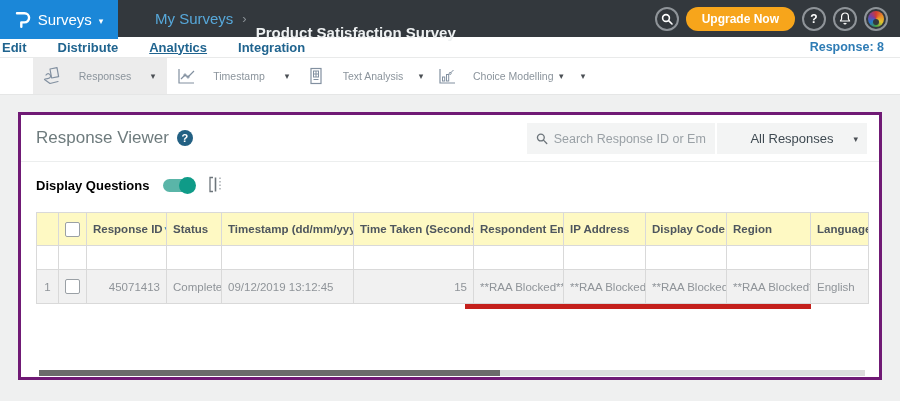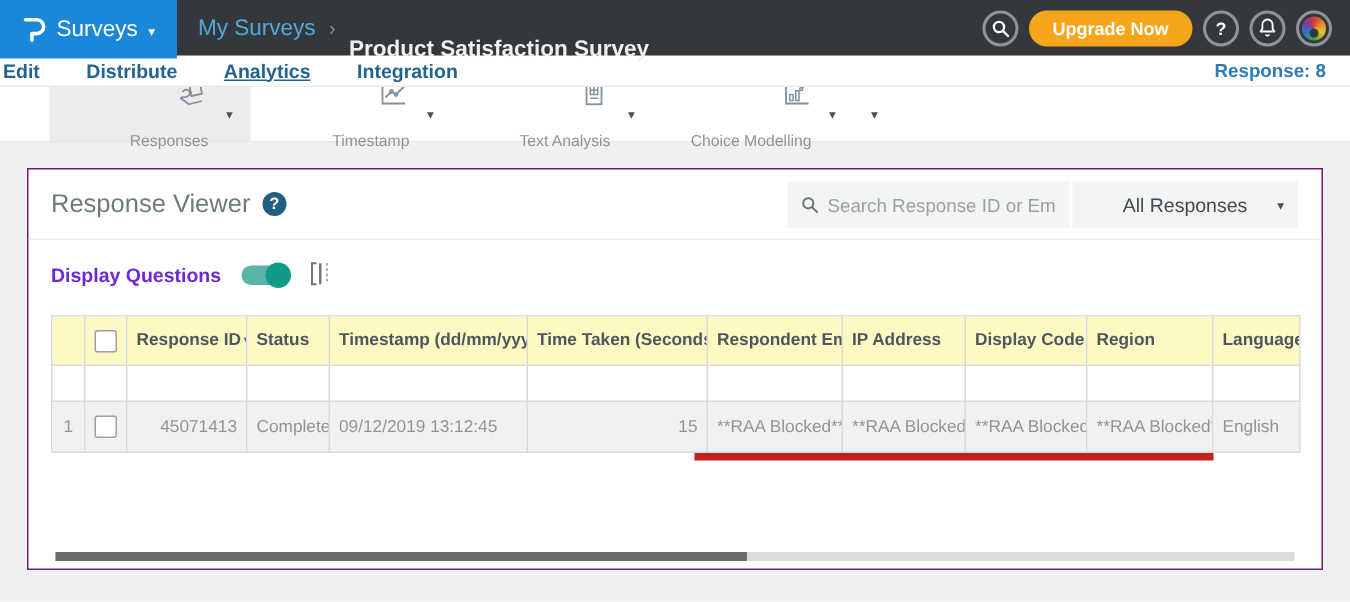--- a/index.html
+++ b/index.html
@@ -3,21 +3,21 @@
 <meta charset="utf-8">
 <style>
   * { margin:0; padding:0; box-sizing:border-box; }
   html,body { width:900px; height:401px; }
   body {
     position:relative; overflow:hidden;
     background:#eff0f0;
     font-family:"Liberation Sans", sans-serif;
   }
   
-  .topbar { position:absolute; top:0; left:0; width:900px; height:37px; background:#33383d; display:flex; align-items:center; z-index:3; }
+  .topbar { position:absolute; top:0; left:0; width:900px; height:37px; background:#33383d; display:flex; align-items:center; z-index:3;padding-left:23px; }
   .logo-block { position:absolute; top:0; left:0; width:118px; height:39px; background:#1b87d8; display:flex; align-items:center; justify-content:center; gap:7px; color:#fff; cursor:pointer; z-index:4; }
   .logo-block .product { font-size:15px; }
   .logo-block .caret { font-size:9px; margin-top:2px; }
   .breadcrumb { display:flex; align-items:center; gap:9px; margin-left:132px; font-size:15px; }
   .breadcrumb .parent { color:#57a8da; cursor:pointer; }
   .breadcrumb .sep { color:#8b9196; font-size:13px; }
   .breadcrumb .current { color:#eef1f2; font-weight:bold;margin-top:28px; }
   .topbar-right { margin-left:auto; display:flex; align-items:center; gap:7px; padding-right:12px; }
   .circle-btn { width:24px; height:24px; border:2px solid #8f9499; border-radius:50%; display:flex; align-items:center; justify-content:center; color:#fff; font-size:12px; font-weight:bold; cursor:pointer; flex:0 0 auto; }
   .upgrade { height:24px; padding:0 16px; border-radius:12px; background:#f7a51b; color:#fff; font-size:12px; font-weight:bold; display:flex; align-items:center; cursor:pointer; }
@@ -25,36 +25,36 @@
   .avatar-inner::after { content:""; position:absolute; left:5px; top:8px; width:6px; height:6px; border-radius:50%; background:#33383d; }
   
   .navrow { position:absolute; top:37px; left:0; width:900px; height:21px; background:#fff; display:flex; align-items:center; padding-left:2px; border-bottom:1px solid #e9eaea; z-index:2; }
   .nav-item { font-size:13px; font-weight:bold; color:#20648f; margin-right:31px; cursor:pointer; }
   .nav-item.active { text-decoration:underline; }
   .response-count { margin-left:auto; padding-right:16px; font-size:12.5px; font-weight:bold; color:#2e7cb5; }
   
   .toolbar { position:absolute; top:58px; left:0; width:900px; height:37px; background:#fff; display:flex; padding-left:33px; border-bottom:1px solid #e5e6e6; }
   .tool-group { width:134px; display:flex; cursor:pointer; }
   .tool-group.active { background:#ececec; }
-  .tool-main { flex:1; display:flex; flex-direction:column; align-items:flex-end; justify-content:center; gap:16px; }
+  .tool-main { flex:1; display:flex; flex-direction:row; align-items:center; justify-content:center; gap:16px; }
   .tool-label { font-size:10.5px; color:#8b949c; white-space:nowrap; }
   .tool-caret { width:28px; display:flex; align-items:center; justify-content:center; font-size:9px; color:#4a4f54; }
   .tool-icon svg { display:block; }
   
-  .card { position:absolute; left:18px; top:112px; width:864px; height:268px; background:#fff; border:1px solid #701a75; }
+  .card { position:absolute; left:18px; top:112px; width:864px; height:268px; background:#fff; border:3px solid #701a75; }
   .card-header { position:relative; height:47px; border-bottom:1px solid #eceeee; }
   .viewer-title { position:absolute; left:15px; top:13px; font-size:17px; color:#6e7b7d; display:flex; gap:8px; align-items:center; }
   .help-badge { width:16px; height:16px; border-radius:50%; background:#226083; color:#fff; font-size:11px; font-weight:bold; display:flex; align-items:center; justify-content:center; cursor:pointer; }
   .search-box { position:absolute; left:506px; top:8px; width:188px; height:31px; background:#f3f4f4; display:flex; align-items:center; gap:6px; padding:0 9px; }
   .search-box input { border:none; background:transparent; outline:none; font-size:12.5px; width:100%; color:#555; font-family:inherit; }
   .search-box input::placeholder { color:#9aa1a6; }
   .filter-dd { position:absolute; left:696px; top:8px; width:150px; height:31px; background:#f3f4f4; display:flex; align-items:center; justify-content:center; font-size:13px; color:#3f4a52; cursor:pointer; }
   .filter-dd .dd-caret { position:absolute; right:9px; font-size:9px; color:#4a4f54; }
   .controls-row { position:absolute; left:15px; top:61px; display:flex; align-items:center; gap:14px; }
-  .dq-label { font-size:13px; font-weight:bold; color:#6d28d9; }
+  .dq-label { font-size:13px; font-weight:bold; color:#000000; }
   .toggle { width:31px; height:13px; border-radius:7px; background:#5ab5a8; position:relative; cursor:pointer; }
   .toggle .knob { position:absolute; right:-2px; top:-2px; width:17px; height:17px; border-radius:50%; background:#0f9b88; }
   
   .table-wrap { position:absolute; left:15px; top:97px; }
   table { border-collapse:collapse; table-layout:fixed; width:832px; }
   th, td { border:1px solid #d9d9d9; padding:0 6px; overflow:hidden; white-space:nowrap; }
   thead th { height:33px; font-size:11.5px; font-weight:bold; color:#4e565e; text-align:left; background:#fef9c3; cursor:pointer; }
   th .th-inner { display:flex; align-items:center; justify-content:space-between; gap:2px; }
   .sort-caret { color:#2e7cb5; font-size:9px; }
   tr.filter-row td { height:24px; background:#fff; }

